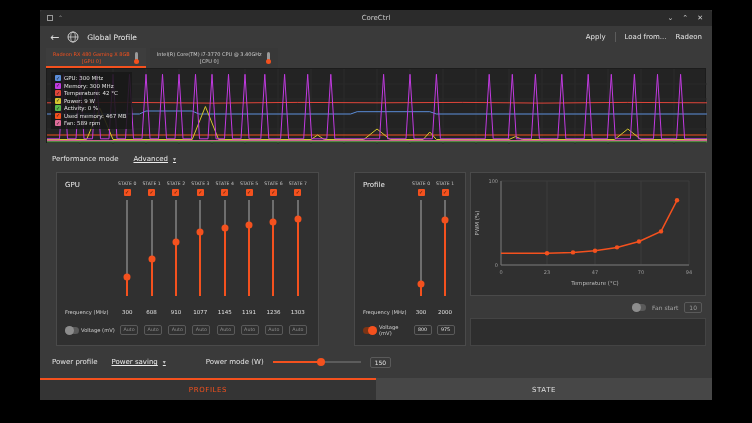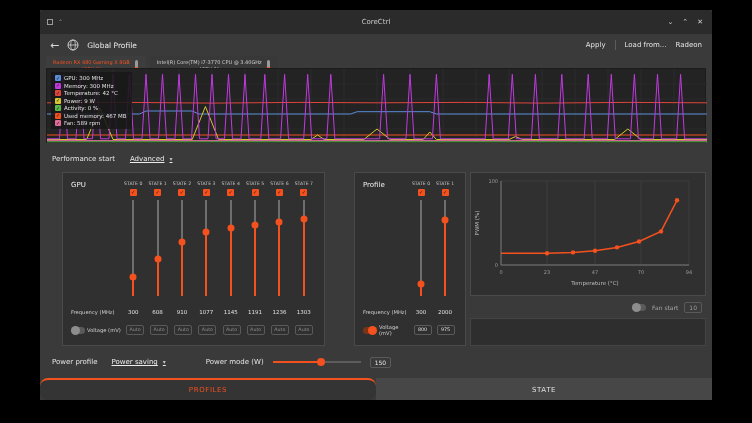--- a/index.html
+++ b/index.html
@@ -5,21 +5,21 @@
   :root{ --accent:#f4511e; }
   *{ box-sizing:border-box; }
   html,body{ margin:0; padding:0; }
   body{
     width:752px; height:423px; background:#000; position:relative; overflow:hidden;
     font-family:"DejaVu Sans", sans-serif; color:#d8d8d8;
   }
   .window{ position:absolute; left:40px; top:10px; width:672px; height:390px; background:#3a3a3a; }
 
   
-  .titlebar{ position:relative; height:24px; background:#2b2b2b; display:flex; align-items:center;
+  .titlebar{ position:relative; height:16px; background:#2b2b2b; display:flex; align-items:center;
     font-size:7px; color:#c8c8c8; border-radius:3px 3px 0 0; }
   .tb-left{ display:flex; gap:5px; margin-left:7px; z-index:2; align-items:center; }
   .tb-ic-sq{ width:6px; height:6px; border:1px solid #9a9a9a; display:inline-block; }
   .tb-ic-caret{ font-size:6px; color:#9a9a9a; line-height:1; }
   .tb-title{ position:absolute; left:0; right:0; text-align:center; z-index:1; }
   .tb-controls{ margin-left:auto; display:flex; gap:9px; margin-right:9px; z-index:2; font-size:7px; color:#cfcfcf; }
   .tb-controls span{ cursor:default; }
 
   
   .toolbar{ height:22px; display:flex; align-items:center; padding:0 10px; gap:8px; font-size:7.5px; }
@@ -49,21 +49,21 @@
   .legend-cb{ width:6px; height:6px; border-radius:1px; font-size:5px; color:#1d1d1d; display:flex;
     align-items:center; justify-content:center; line-height:1; flex:none; }
 
   
   .perf-row{ position:absolute; left:12px; top:140px; height:18px; display:flex; gap:10px; align-items:center; font-size:7px; color:#e4e4e4; }
   .dropdown{ display:flex; align-items:center; gap:5px; padding:2px 5px; color:#ececec;text-decoration:underline; }
   .caret{ font-size:6px; color:#bdbdbd; line-height:1; }
 
   
   .panel{ position:absolute; background:#303030; border:1px solid #4a4a4a; }
-  .gpu-panel{ left:22px; top:162px; width:263px; height:174px; }
+  .gpu-panel{ left:16px; top:162px; width:263px; height:174px; }
   .mem-panel{ left:314px; top:162px; width:112px; height:174px; }
   .panel-title{ position:absolute; left:8px; top:8px; font-size:7px; color:#f0f0f0; }
   .states{ position:absolute; top:8px; bottom:46px; right:8px; display:flex; }
   .gpu-panel .states{ left:58px; }
   .mem-panel .states{ left:54px; }
   .st-col{ flex:1; display:flex; flex-direction:column; align-items:center; min-width:0; }
   .st-name{ font-size:4.6px; color:#c4c4c4; white-space:nowrap; }
   .st-cb{ width:7px; height:7px; margin:3px 0 1px; background:var(--accent); border-radius:1px; color:#3a1a08;
     font-size:5px; display:flex; align-items:center; justify-content:center; line-height:1; }
   .vslider{ flex:1; width:100%; position:relative; }
@@ -105,21 +105,21 @@
   .hslider{ position:relative; width:88px; height:10px; flex:none; }
   .htrack{ position:absolute; left:0; right:0; top:50%; height:2px; transform:translateY(-50%); background:#5c5c5c; }
   .hfill{ position:absolute; left:0; width:55%; top:50%; height:2px; transform:translateY(-50%); background:var(--accent); }
   .hknob{ position:absolute; left:55%; top:50%; width:8px; height:8px; transform:translate(-50%,-50%); border-radius:50%; background:var(--accent); }
   .num-input.bright{ color:#e4e4e4; }
 
   
   .footer{ position:absolute; left:0; right:0; bottom:0; height:22px; display:flex; }
   .footer-tab{ flex:1; display:flex; align-items:center; justify-content:center; font-size:7px; letter-spacing:0.6px;
     background:#474747; color:#e0e0e0; border-top:2px solid transparent; }
-  .footer-tab.active{ background:#343434; color:var(--accent); border-top-color:var(--accent);border-radius:8px; }
+  .footer-tab.active{ background:#343434; color:var(--accent); border-top-color:var(--accent); }
 </style>
 </head>
 <body>
 
 <div class="window">
 
   <div class="titlebar">
     <div class="tb-left">
       <span class="tb-ic-sq"></span>
       <span class="tb-ic-caret">⌃</span>
@@ -226,21 +226,21 @@
           <span class="legend-label">Used memory: 467 MB</span>
         </div>
         <div class="legend-row">
           <span class="legend-cb" style="background: rgb(224, 108, 154);">✓</span>
           <span class="legend-label">Fan: 589 rpm</span>
         </div>
       </div>
   </div>
 
   <div class="perf-row">
-    <span>Performance start</span>
+    <span>Performance mode</span>
     <div class="dropdown">
       <span>Advanced</span>
       <span class="caret">▾</span>
     </div>
   </div>
 
   <div class="panel gpu-panel">
     <div class="panel-title">GPU</div>
     <div class="states">
         <div class="st-col">

